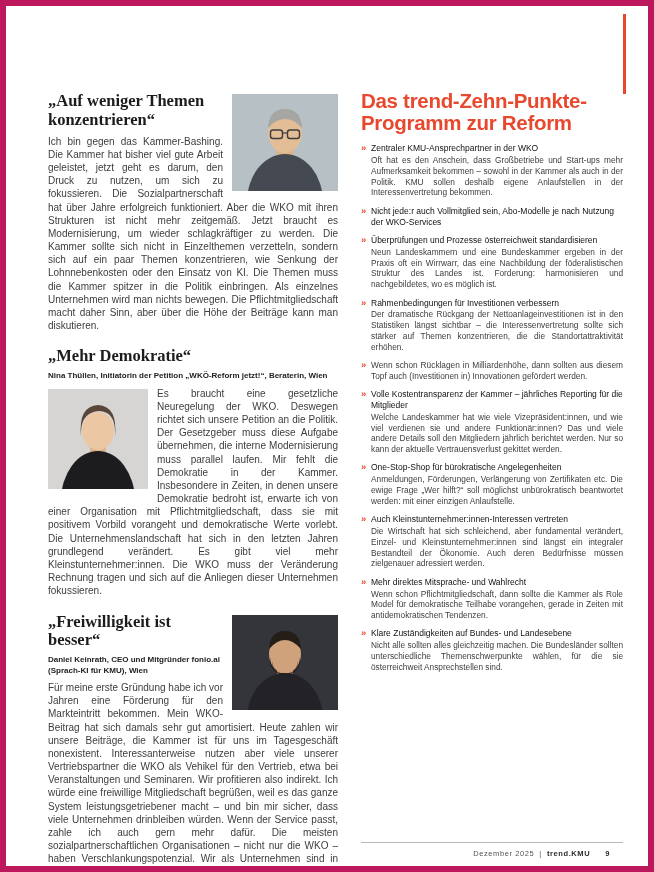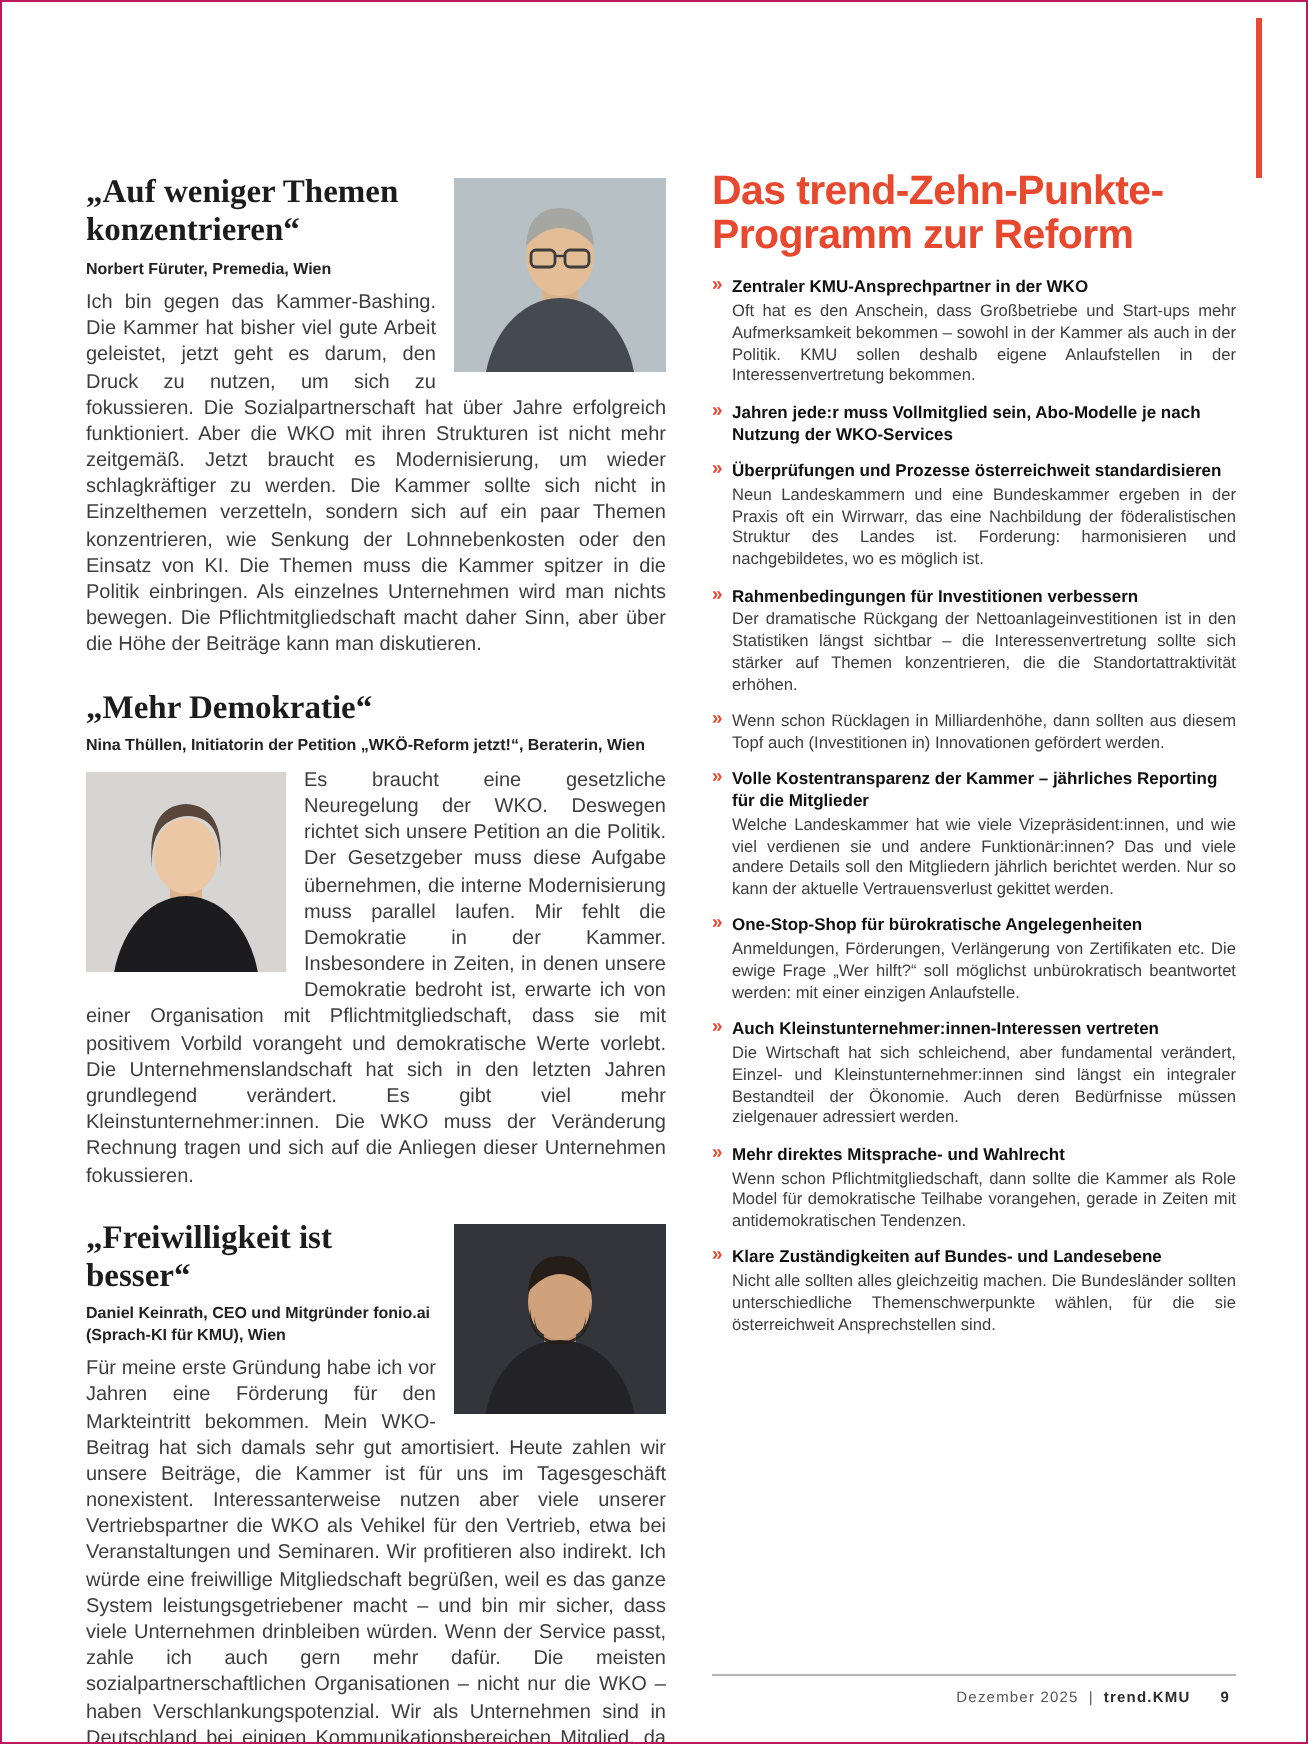--- a/index.html
+++ b/index.html
@@ -6,21 +6,21 @@
   html, body { width:654px; height:872px; }
   body {
     font-family:"Liberation Sans", sans-serif;
     background:#f2f2f2;
     position:relative;
     overflow:hidden;
   }
   .page {
     position:absolute; inset:0;
     background:#ffffff;
-    border:1px solid #be185d;
+    border:6px solid #be185d;
     overflow:hidden;
     padding-left:44px;
   }
   :root { --red:#e8492e; --ink:#1c1c1c; --body:#3d3d3d; }
 
   .accent-bar {
     position:absolute; top:8px; right:22px;
     width:3px; height:80px; background:var(--red);
   }
 
@@ -51,21 +51,21 @@
   }
   .rc-subtitle {
     color:var(--red); font-size:10.8px; line-height:1.3;
     margin-bottom:12px;
   }
   .item { position:relative; padding-left:10px; margin-bottom:7.5px; }
   .item .marker {
     position:absolute; left:0; top:-1px;
     color:var(--red); font-weight:700; font-size:9.5px;
   }
-  .item h3 { font-size:8.5px; font-weight:700; color:#111; line-height:1.28; margin-bottom:1px; }
+  .item h3 { font-size:8.5px; font-weight:400; color:#111; line-height:1.28; margin-bottom:1px; }
   .item p  { font-size:8.3px; line-height:1.3; color:var(--body); text-align:justify; hyphens:auto; }
 
   
   .footer-rule {
     position:absolute; left:355px; width:262px; top:836px;
     height:1px; background:#b5b5b5;
   }
   .footer {
     position:absolute; top:843px; right:38px;
     font-size:7.5px; color:#555; letter-spacing:0.6px;
@@ -90,21 +90,20 @@
           <rect x="44" y="52" width="18" height="14" fill="#d9b38c"></rect>
           <ellipse cx="53" cy="108" rx="38" ry="48" fill="#454a52"></ellipse>
           <ellipse cx="53" cy="39" rx="17" ry="20" fill="#e3bd96"></ellipse>
           <path d="M36 34 Q37 15 53 15 Q69 15 70 34 Q62 25 53 25 Q44 25 36 34 Z" fill="#a6a6a2"></path>
           <rect x="38.5" y="36" width="12" height="8.5" rx="2.5" fill="none" stroke="#3c3c3c" stroke-width="1.4"></rect>
           <rect x="55.5" y="36" width="12" height="8.5" rx="2.5" fill="none" stroke="#3c3c3c" stroke-width="1.4"></rect>
           <line x1="50.5" y1="39" x2="55.5" y2="39" stroke="#3c3c3c" stroke-width="1.2"></line>
         </svg>
       </figure>
       <h2>„Auf weniger Themen konzentrieren“</h2>
-      <p class="byline">Norbert Füruter, Premedia, Wien</p>
       <p class="body">Ich bin gegen das Kammer-Bashing. Die Kammer hat bisher viel gute Arbeit geleistet, jetzt geht es darum, den Druck zu nutzen, um sich zu fokussieren. Die Sozialpartnerschaft hat über Jahre erfolgreich funktioniert. Aber die WKO mit ihren Strukturen ist nicht mehr zeitgemäß. Jetzt braucht es Modernisierung, um wieder schlagkräftiger zu werden. Die Kammer sollte sich nicht in Einzelthemen verzetteln, sondern sich auf ein paar Themen konzentrieren, wie Senkung der Lohnnebenkosten oder den Einsatz von KI. Die Themen muss die Kammer spitzer in die Politik einbringen. Als einzelnes Unternehmen wird man nichts bewegen. Die Pflichtmitgliedschaft macht daher Sinn, aber über die Höhe der Beiträge kann man diskutieren.</p>
     </section>
 
     <section class="article">
       <h2>„Mehr Demokratie“</h2>
       <p class="byline">Nina Thüllen, Initiatorin der Petition „WKÖ-Reform jetzt!“, Beraterin, Wien</p>
       <figure class="photo photo-left" title="Porträt einer Frau mit kurzem Haar">
         <svg width="100" height="100" viewBox="0 0 100 100">
           <rect width="100" height="100" fill="#d6d5d3"></rect>
           <rect x="42" y="54" width="16" height="14" fill="#ddb38e"></rect>
@@ -138,21 +137,21 @@
   <div class="right-col">
     <h1 class="rc-title">Das trend-Zehn-Punkte-Programm zur Reform</h1>
 
     <div class="item">
       <span class="marker">»</span>
       <h3>Zentraler KMU-Ansprechpartner in der WKO</h3>
       <p>Oft hat es den Anschein, dass Großbetriebe und Start-ups mehr Aufmerksamkeit bekommen – sowohl in der Kammer als auch in der Politik. KMU sollen deshalb eigene Anlaufstellen in der Interessenvertretung bekommen.</p>
     </div>
     <div class="item">
       <span class="marker">»</span>
-      <h3>Jahren jede:r muss Vollmitglied sein, Abo-Modelle je nach Nutzung der WKO-Services</h3>
+      <h3>Nicht jede:r auch Vollmitglied sein, Abo-Modelle je nach Nutzung der WKO-Services</h3>
     </div>
     <div class="item">
       <span class="marker">»</span>
       <h3>Überprüfungen und Prozesse österreichweit standardisieren</h3>
       <p>Neun Landeskammern und eine Bundeskammer ergeben in der Praxis oft ein Wirrwarr, das eine Nachbildung der föderalistischen Struktur des Landes ist. Forderung: harmonisieren und nachgebildetes, wo es möglich ist.</p>
     </div>
     <div class="item">
       <span class="marker">»</span>
       <h3>Rahmenbedingungen für Investitionen verbessern</h3>
       <p>Der dramatische Rückgang der Nettoanlageinvestitionen ist in den Statistiken längst sichtbar – die Interessenvertretung sollte sich stärker auf Themen konzentrieren, die die Standortattraktivität erhöhen.</p>

